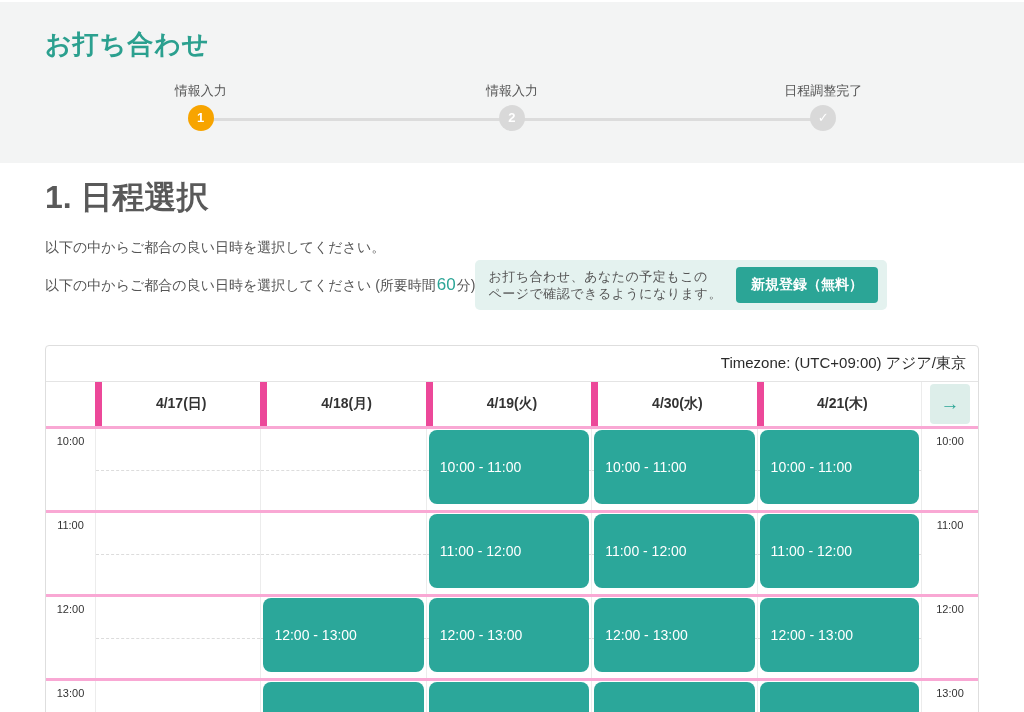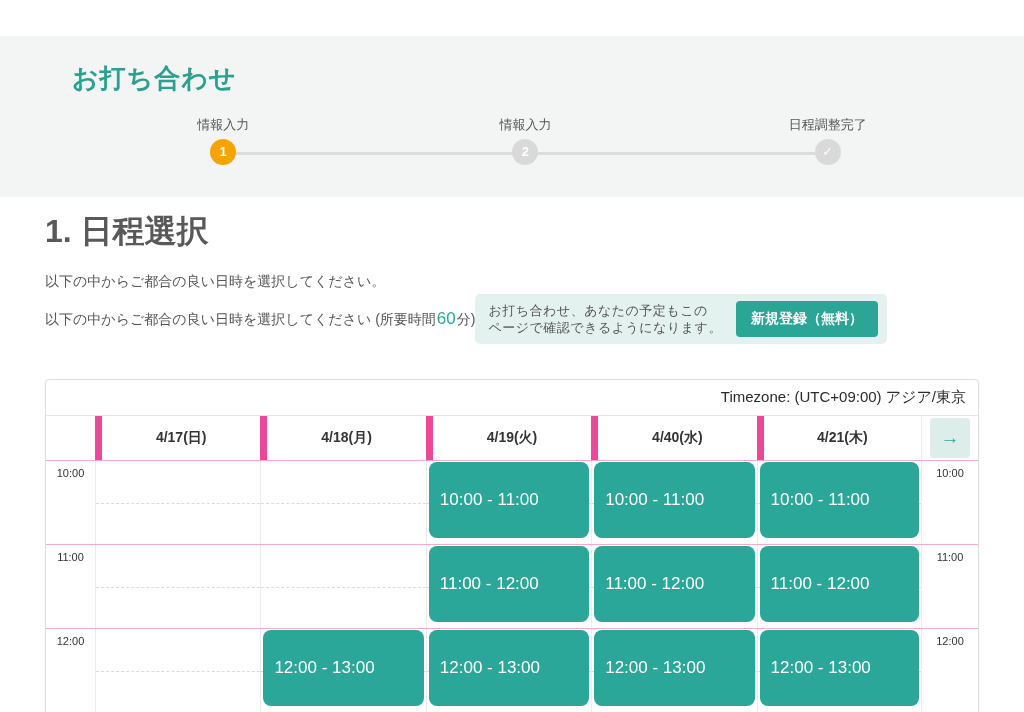--- a/index.html
+++ b/index.html
@@ -7,23 +7,22 @@
     width: 1024px; height: 712px;
     background: #ffffff;
     overflow: hidden;
     font-family: "Liberation Sans", "DejaVu Sans", sans-serif;
     color: #555;
   }
   
   .page-header {
     height: 163px;
     background: #f3f4f4;
-    padding: 26px 45px 0 72px;
+    padding: 26px 45px 0 45px;
     border-top: 2px solid #fff;
-    margin-top: 34px;
   }
   .page-title {
     font-size: 26px;
     font-weight: bold;
     color: #2ba08f;
     letter-spacing: 1px;
     line-height: 32px;
   }
   .steps {
     position: relative;
@@ -135,21 +134,21 @@
     width: 40px; height: 40px;
     background: #ddeeea;
     border: none;
     border-radius: 4px;
     color: #2ba596;
     font-size: 19px;
     line-height: 40px;
     cursor: pointer;
     font-family: inherit;
   }
-  .hour-row { height: 84px; border-top: 1px solid #f9a8d4; }
+  .hour-row { height: 84px; border-top: 3px solid #f9a8d4; }
   .time-label {
     font-size: 11px;
     color: #333;
     text-align: center;
     padding-top: 6px;
   }
   .day-cell {
     position: relative;
     border-left: 1px solid #ececec;
   }
@@ -161,21 +160,21 @@
     border-top: 1px dashed #dcdcdc;
   }
   .slot-button {
     position: absolute;
     top: 1px; left: 2px; right: 2px; bottom: 6px;
     z-index: 1;
     background: #2ba79a;
     border: none;
     border-radius: 8px;
     color: #fff;
-    font-size: 17px;
+    font-size: 14px;
     font-family: inherit;
     text-align: left;
     vertical-align: top;
     padding: 9px 11px;
     display: block;
     cursor: pointer;
   }
 </style>
 </head>
 <body>
@@ -220,21 +219,21 @@
     <div class="calendar-card">
       <div class="tz-bar">
         <span>Timezone: (UTC+09:00) アジア/東京</span>
       </div>
 
       <div class="cal-header row-grid">
         <div class="gutter"></div>
         <div class="day-head">4/17(日)</div>
         <div class="day-head">4/18(月)</div>
         <div class="day-head">4/19(火)</div>
-        <div class="day-head">4/40(水)</div>
+        <div class="day-head">4/30(水)</div>
         <div class="day-head last">4/21(木)</div>
         <div class="arrow-cell">
           <button class="arrow-button"><span>→</span></button>
         </div>
       </div>
 
       <div class="hour-row row-grid">
         <div class="time-label">10:00</div>
         <div class="day-cell"></div>
         <div class="day-cell"></div>

